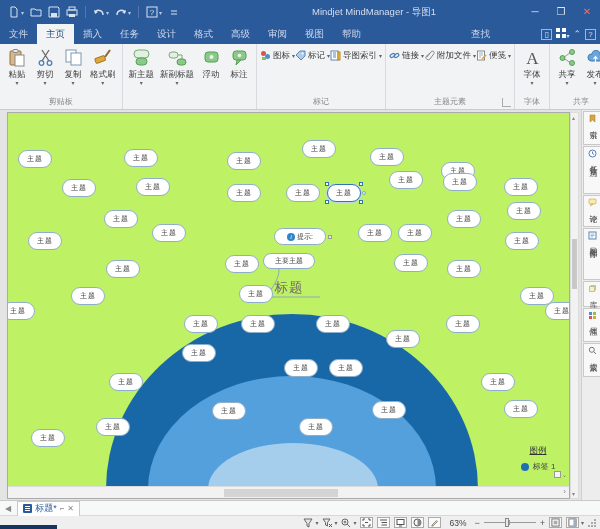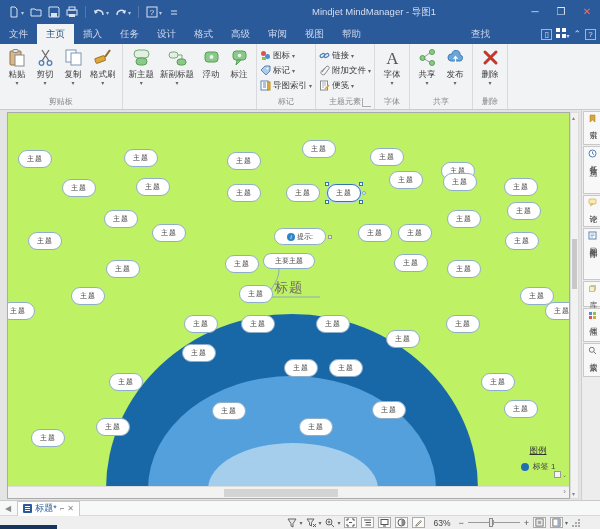--- a/index.html
+++ b/index.html
@@ -35,21 +35,21 @@
   
   .ribbon { position:absolute; left:0; top:44px; width:600px; height:66px; background:#f2f3f5; border-bottom:1px solid #c9cbce; display:flex; }
   .rgroup { position:relative; display:flex; flex-direction:column; border-right:1px solid #d8dade; padding:2px 3px 0 3px; }
   .rbtns { flex:1; display:flex; align-items:flex-start; }
   .rlabel { height:13px; text-align:center; color:#8a8a8a; font-size:8px; line-height:12px; position:relative; }
   .launcher { position:absolute; right:0; bottom:2px; width:9px; height:9px; border-left:1px solid #9a9a9a; border-bottom:1px solid #9a9a9a; opacity:.8; }
   .rbtn-lg { display:flex; flex-direction:column; align-items:center; padding:2px 3px 0 3px; min-width:28px; }
   .rbtn-lg .icon svg { width:19px; height:19px; }
   .rbtn-lg .lbl { font-size:8.5px; color:#3b3b3b; margin-top:2px; white-space:nowrap; }
   .rbtn-lg .dd { font-size:6px; color:#666; line-height:5px; }
-  .rcol { display:flex; flex-direction:column; justify-content:center; padding-top:2px; }
+  .rcol { display:flex; flex-direction:row; justify-content:center; padding-top:2px; }
   .rrow { display:flex; align-items:center; height:15px; white-space:nowrap; }
   .rrow .icon svg { width:11px; height:11px; margin-right:2px; }
   .rrow .lbl { font-size:8.5px; color:#3b3b3b; }
   .rrow .dd { font-size:6px; color:#666; margin-left:2px; }
 
   
   .workspace { position:absolute; left:0; top:110px; width:600px; height:390px; background:#e4e4e4; }
   .canvas { position:absolute; left:7px; top:2px; width:563px; height:387px; background:#bef264; border:1px solid #ababab; overflow:hidden; }
   .ring { position:absolute; }
   .topic { position:absolute; width:34px; height:18px; background:#fff; border:1px solid #8faec9; border-radius:9px; display:flex; align-items:center; justify-content:center; font-size:7px; color:#3f3f3f; letter-spacing:1px; }
@@ -83,21 +83,21 @@
   
   .doctabs { position:absolute; left:0; top:500px; width:600px; height:16px; background:#f7f8f8; border-top:1px solid #c9c9c9; border-bottom:1px solid #d8d8d8; display:flex; align-items:center; }
   .dt-arrow { color:#8a8a8a; font-size:8px; padding:0 6px 0 5px; }
   .dtab { height:15px; background:#fff; border:1px solid #c9c9c9; border-bottom:none; display:flex; align-items:center; gap:3px; padding:0 5px; }
   .dtab .dicon { width:9px; height:9px; background:#2b5a9b; border-radius:1px; position:relative; }
   .dtab .dicon:after { content:""; position:absolute; left:2px; top:2px; right:2px; height:1px; background:#fff; box-shadow:0 2px 0 #fff, 0 4px 0 #fff; }
   .dtab .dlbl { color:#2a5a9c; font-size:9px; }
   .dtab .mini { color:#8a8a8a; font-size:8px; }
 
   
-  .statusbar { position:absolute; left:0; top:516px; width:600px; height:13px; background:#efefef; display:flex; align-items:center; justify-content:flex-end; gap:4px; padding-right:20px; }
+  .statusbar { position:absolute; left:0; top:516px; width:600px; height:13px; background:#efefef; display:flex; align-items:center; justify-content:flex-end; gap:4px; padding-right:4px; }
   .sb-ic svg { width:10px; height:10px; display:block; }
   .sb-dd { font-size:6px; color:#666; margin-left:-2px; }
   .sb-box { width:13px; height:11px; border:1px solid #ababab; background:#fafafa; display:flex; align-items:center; justify-content:center; }
   .sb-box svg { width:9px; height:9px; }
   .sb-zoom { font-size:8.5px; color:#444; margin:0 4px; }
   .sb-pm { font-size:9px; color:#555; }
   .sb-slider { position:relative; width:52px; height:11px; }
   .sb-slider .track { position:absolute; left:0; top:5px; width:52px; height:1px; background:#9a9a9a; }
   .sb-slider .tick { position:absolute; left:25px; top:3px; width:1px; height:5px; background:#9a9a9a; }
   .sb-slider .thumb { position:absolute; left:21px; top:1px; width:4px; height:9px; background:#e8e8e8; border:1px solid #8a8a8a; }

